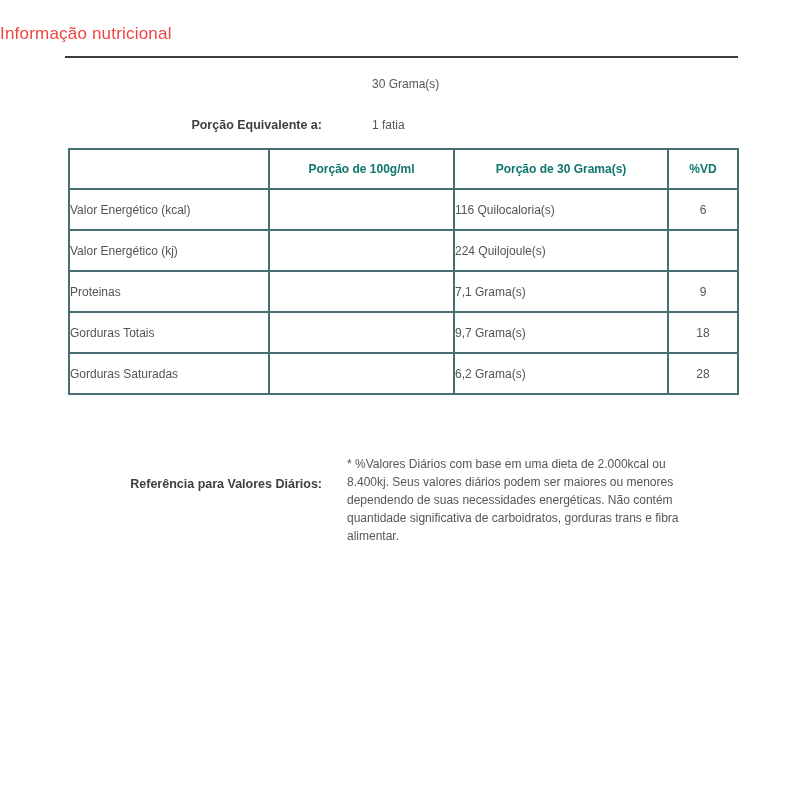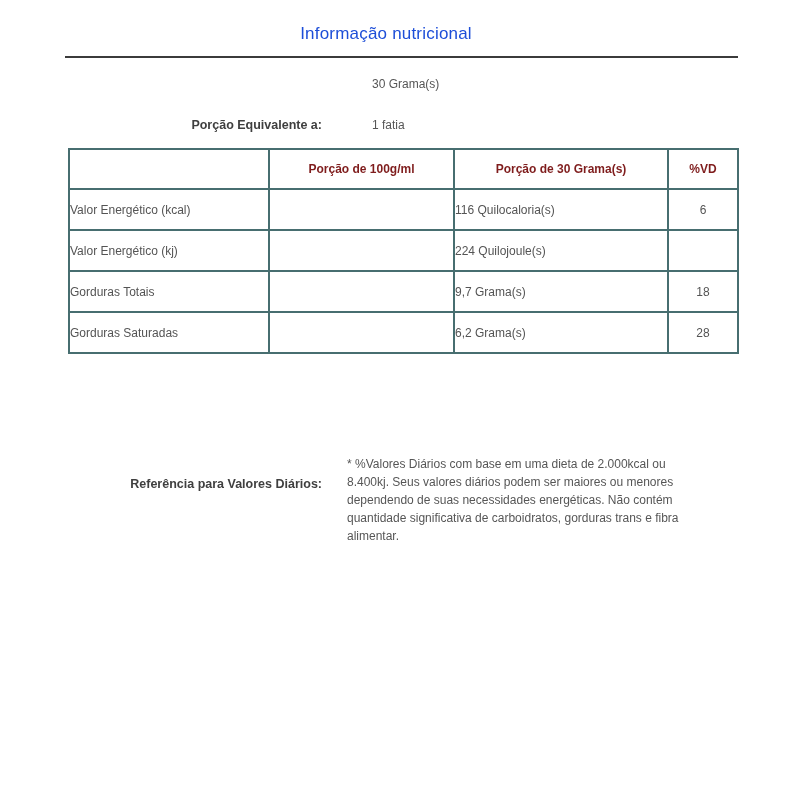--- a/index.html
+++ b/index.html
@@ -9,23 +9,23 @@
     font-family: "Liberation Sans", "DejaVu Sans", sans-serif;
   }
   body {
     width: 800px; height: 800px;
     position: relative;
     overflow: hidden;
   }
   .page-title {
     position: absolute;
     top: 24px; left: 0; width: 772px;
-    text-align: center;
+    text-align: left;
     font-size: 17px;
-    color: #1d4ed8;
+    color: #ef4444;
     letter-spacing: 0.2px;
   }
   .title-divider {
     position: absolute;
     top: 56px; left: 65px;
     width: 673px; height: 2px;
     background: #3b3b3b;
   }
   .info-row { position: absolute; left: 0; width: 800px; height: 18px; }
   .info-row.portion { top: 77px; }
@@ -56,21 +56,21 @@
     font-size: 12px;
     color: #545454;
     padding: 0;
     vertical-align: middle;
     overflow: hidden;
     white-space: nowrap;
   }
   .nutri-table th {
     height: 40px;
     font-weight: bold;
-    color: #7f1d1d;
+    color: #0f766e;
     text-align: center;
     margin-left: 42px;
   }
   .nutri-table td { height: 41px; }
   .col-nutrient   { width: 200px; }
   .col-per100     { width: 185px; }
   .col-perserving { width: 214px; }
   .col-vd         { width: 70px;  }
   .cell-nutrient  { text-align: left;  padding-left: 12px; }
   .cell-per100    { text-align: center; }
@@ -132,20 +132,26 @@
       <td class="cell-perserving">116 Quilocaloria(s)</td>
       <td class="cell-vd">6</td>
     </tr>
     <tr>
       <td class="cell-nutrient">Valor Energético (kj)</td>
       <td class="cell-per100"></td>
       <td class="cell-perserving">224 Quilojoule(s)</td>
       <td class="cell-vd"></td>
     </tr>
     <tr>
+      <td class="cell-nutrient">Proteinas</td>
+      <td class="cell-per100"></td>
+      <td class="cell-perserving">7,1 Grama(s)</td>
+      <td class="cell-vd">9</td>
+    </tr>
+    <tr>
       <td class="cell-nutrient">Gorduras Totais</td>
       <td class="cell-per100"></td>
       <td class="cell-perserving">9,7 Grama(s)</td>
       <td class="cell-vd">18</td>
     </tr>
     <tr>
       <td class="cell-nutrient">Gorduras Saturadas</td>
       <td class="cell-per100"></td>
       <td class="cell-perserving">6,2 Grama(s)</td>
       <td class="cell-vd">28</td>

